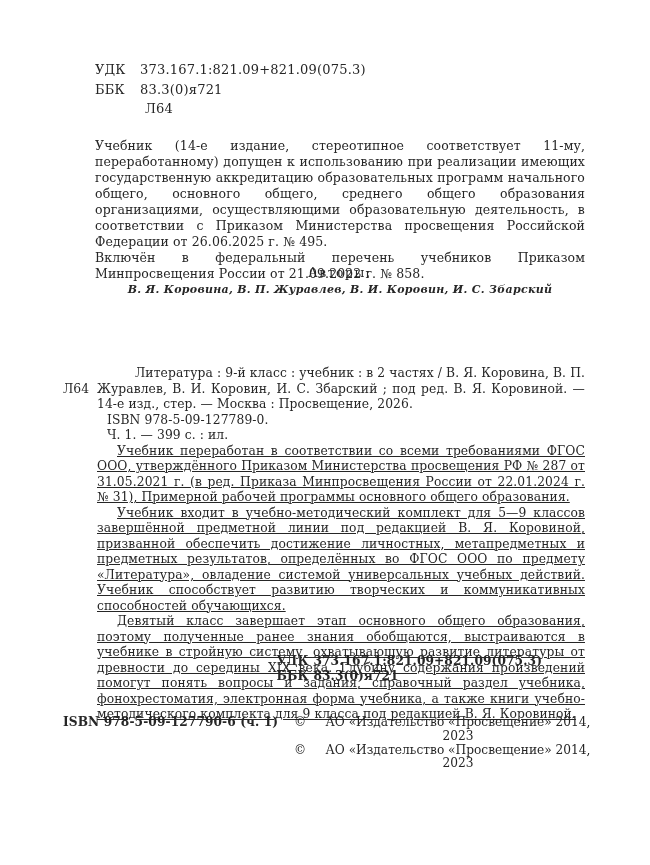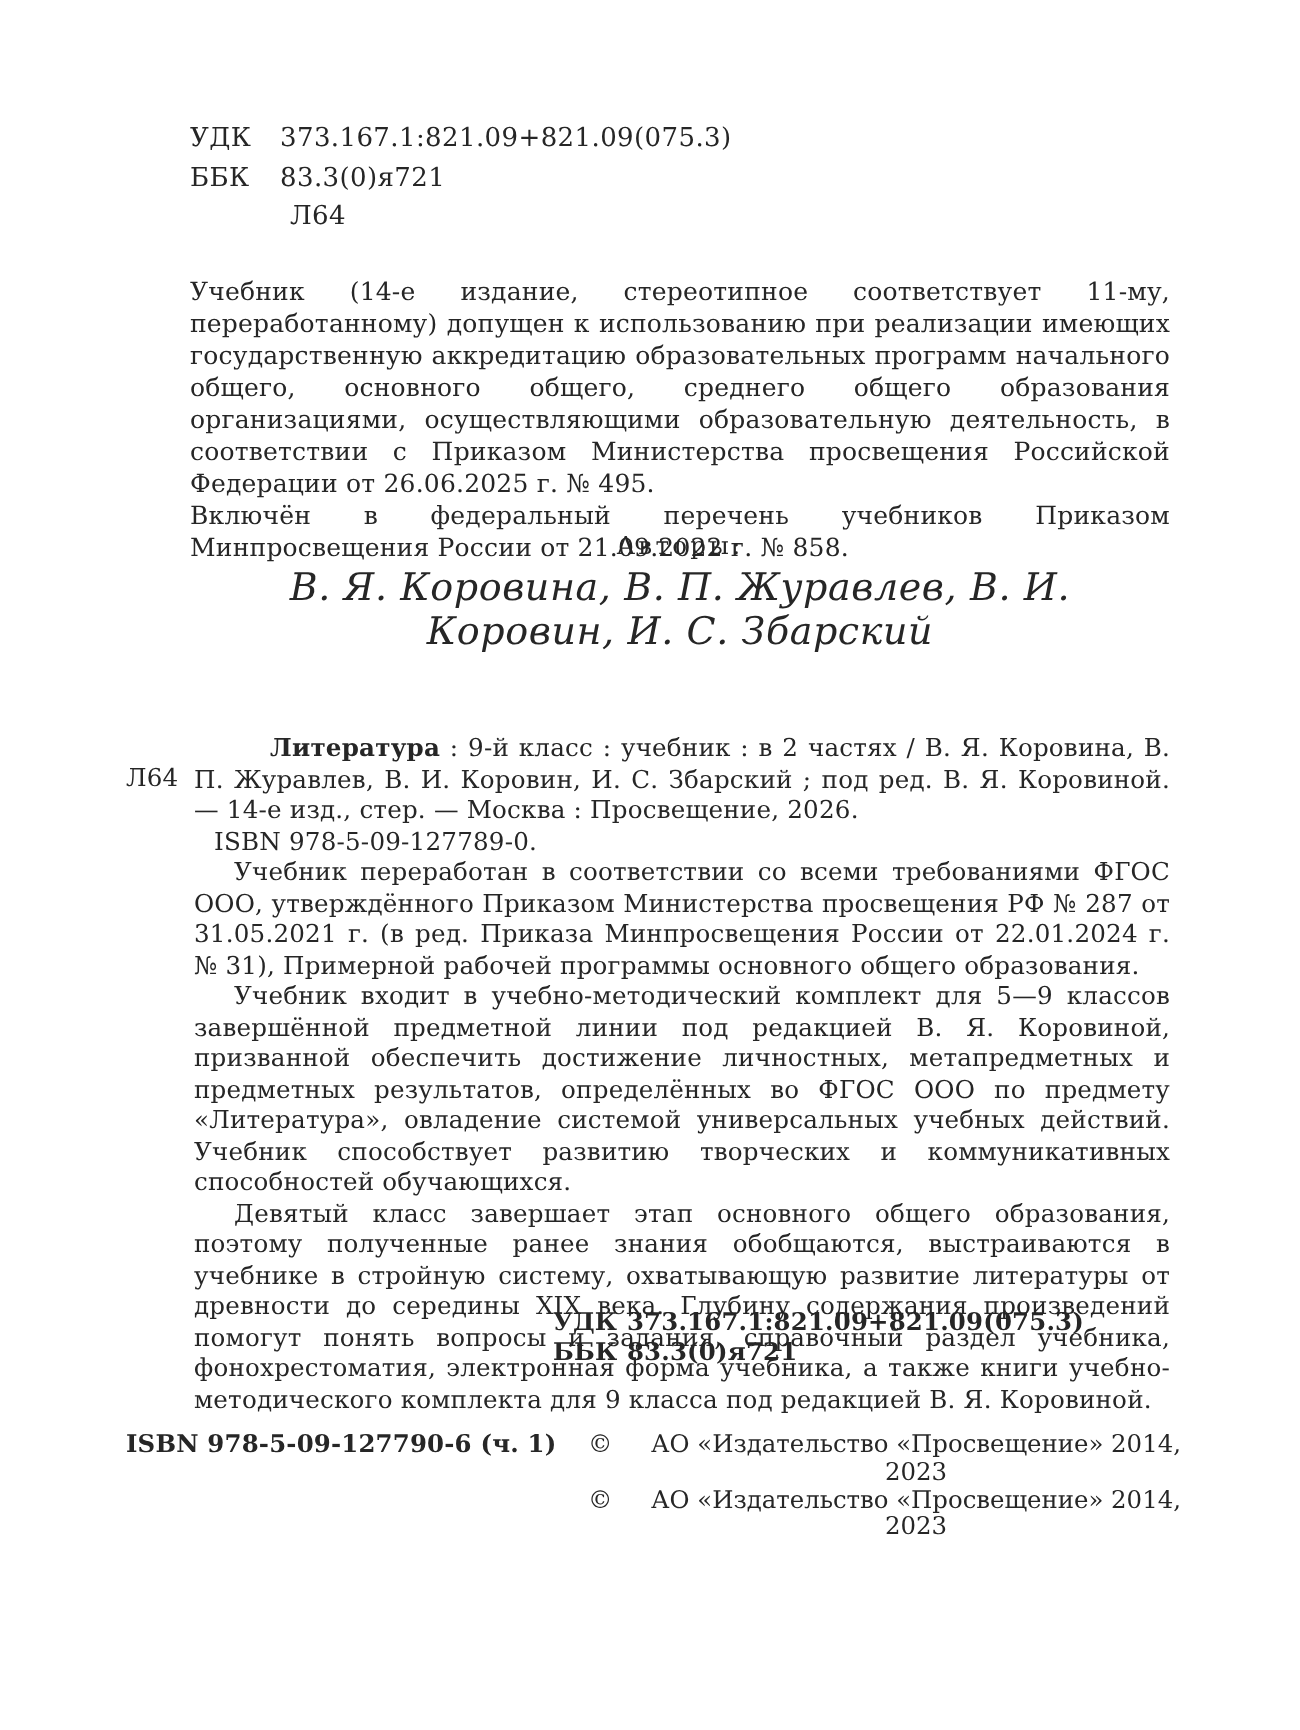--- a/index.html
+++ b/index.html
@@ -32,36 +32,36 @@
     text-align: justify; letter-spacing: 0.1px;
   }
   .admission p { margin: 0; }
 
   
   .authors {
     position: absolute; left: 95px; top: 266px; width: 490px;
     text-align: center;
   }
   .authors-heading { font-size: 12.3px; letter-spacing: 1.6px; }
-  .authors-names { font-size: 19px; font-style: italic; font-weight: normal; margin-top: 3px; letter-spacing: 0.3px; }
+  .authors-names { font-size: 11px; font-style: italic; font-weight: bold; margin-top: 3px; letter-spacing: 0.3px; }
 
   
   .bib-annotation {
     position: absolute; left: 97px; top: 366px; width: 488px;
     font-size: 12.3px; line-height: 15.5px;
     text-align: justify; letter-spacing: 0.1px;
   }
   .bib-para { position: relative; text-indent: 38px; margin: 0; }
   .bib-code {
     position: absolute; left: -34px; top: 15.5px;
     text-indent: 0;
   }
-  .bib-title { font-weight: bold; }
+  .bib-title { font-weight: normal; }
   .bib-line { margin-left: 10px; text-align: left; }
-  .annotation p { margin: 0; text-indent: 20px; }
+  .annotation p { margin: 0; text-indent: 20px; text-decoration: underline; }
 
   
   .bottom-codes {
     position: absolute; right: 50px; top: 654px;
     font-size: 12.2px; line-height: 15px;
     font-weight: bold; letter-spacing: 0.1px;
   }
   .bottom-codes .code-label { display: inline-block; width: 37px; }
 
   
@@ -97,20 +97,21 @@
   <div class="authors">
     <div class="authors-heading">Авторы:</div>
     <div class="authors-names">В. Я. Коровина, В. П. Журавлев, В. И. Коровин, И. С. Збарский</div>
   </div>
 
   <div class="bib-annotation">
     <p class="bib-para">
       <span class="bib-code">Л64</span><span class="bib-title">Литература</span><span> : 9-й класс : учебник : в 2 частях / В. Я. Коровина, В. П. Журавлев, В. И. Коровин, И. С. Збарский ; под ред. В. Я. Коровиной. — 14-е изд., стер. — Москва : Просвещение, 2026.</span>
     </p>
     <div class="bib-line">ISBN 978-5-09-127789-0.</div>
+    <div class="bib-line">Ч. 1. — 399 с. : ил.</div>
     <div class="annotation">
       <p>Учебник переработан в соответствии со всеми требованиями ФГОС ООО, утверждённого Приказом Министерства просвещения РФ № 287 от 31.05.2021 г. (в ред. Приказа Минпросвещения России от 22.01.2024 г. № 31), Примерной рабочей программы основного общего образования.</p>
       <p>Учебник входит в учебно-методический комплект для 5—9 классов завершённой предметной линии под редакцией В. Я. Коровиной, призванной обеспечить достижение личностных, метапредметных и предметных результатов, определённых во ФГОС ООО по предмету «Литература», овладение системой универсальных учебных действий. Учебник способствует развитию творческих и коммуникативных способностей обучающихся.</p>
       <p>Девятый класс завершает этап основного общего образования, поэтому полученные ранее знания обобщаются, выстраиваются в учебнике в стройную систему, охватывающую развитие литературы от древности до середины XIX века. Глубину содержания произведений помогут понять вопросы и задания, справочный раздел учебника, фонохрестоматия, электронная форма учебника, а также книги учебно-методического комплекта для 9 класса под редакцией В. Я. Коровиной.</p>
     </div>
   </div>
 
   <div class="bottom-codes">
     <div><span class="code-label">УДК</span><span>373.167.1:821.09+821.09(075.3)</span></div>
     <div><span class="code-label">ББК</span><span>83.3(0)я721</span></div>

